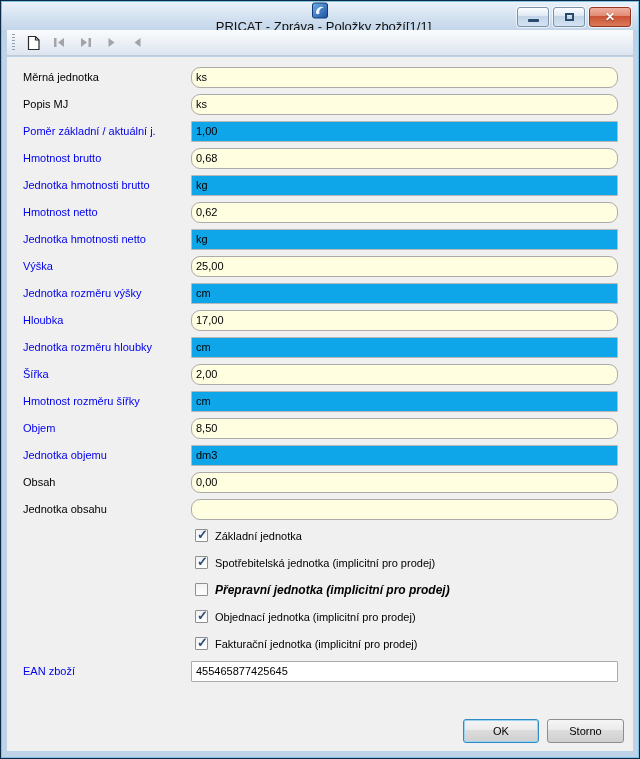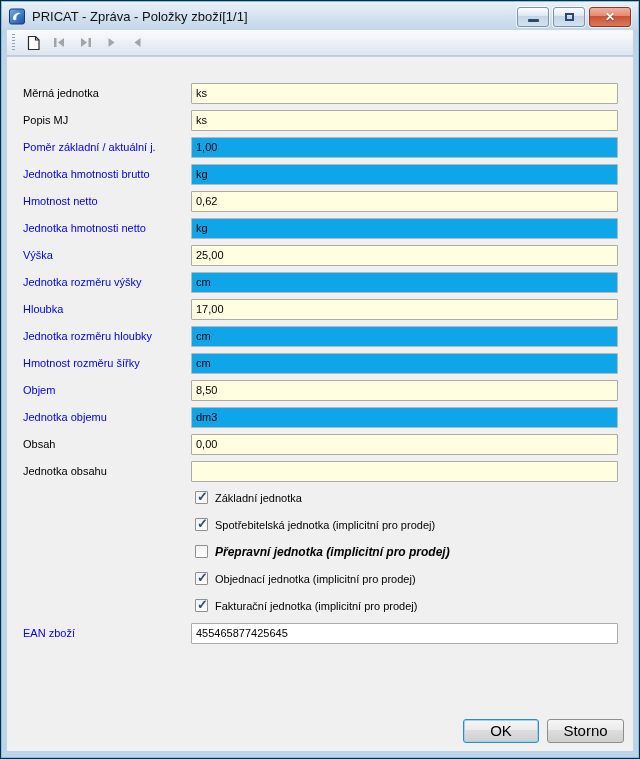--- a/index.html
+++ b/index.html
@@ -9,21 +9,21 @@
     background:#bfd3e8;
     border:1px solid #0c2b47;
     font-family:"Liberation Sans",sans-serif;
     overflow:hidden;
     box-shadow:inset 0 0 0 1px rgba(120,190,225,.85);
   }
   
   .titlebar{
     position:absolute;top:1px;left:1px;right:1px;height:28px;
     background:linear-gradient(#eaf2fa,#d3e1f0 55%,#c3d6ea);
-    display:flex;align-items:center;padding-left:7px;
+    display:flex;align-items:center;padding-left:7px;flex-direction:column;
   }
   .app-icon{width:17px;height:17px;margin-right:6px;flex:0 0 auto;}
   .title-text{font-size:13px;color:#111;white-space:nowrap;}
   .caption-buttons{position:absolute;top:5px;right:7px;display:flex;gap:4px;}
   .cap-btn{
     height:20px;border:1px solid #7d92a8;border-radius:3px;
     background:linear-gradient(#fdfeff,#dde8f3 45%,#c2d4e6 46%,#d3e3f2);
     box-shadow:0 0 0 1px rgba(255,255,255,.65);
     display:flex;align-items:center;justify-content:center;cursor:default;
   }
@@ -41,52 +41,52 @@
     background:linear-gradient(#fafbfd,#dde5f0);
     border-bottom:1px solid #c2cbd9;
     display:flex;align-items:center;padding-left:5px;
   }
   .grip{width:3px;height:18px;margin-right:7px;
     background:repeating-linear-gradient(to bottom,#94a1b5 0 1px,transparent 1px 3px);}
   .tool-btn{width:22px;height:22px;display:flex;align-items:center;justify-content:center;margin-right:4px;}
   
   .form-area{
     position:absolute;top:56px;left:6px;right:6px;bottom:7px;
-    background:#f0f0f0;padding-top:26px;overflow:hidden;
+    background:#f0f0f0;padding-top:10px;overflow:hidden;
   }
   .row,.cb-row{position:relative;height:21px;margin-bottom:6px;}
   .row-label{position:absolute;left:16px;top:4px;font-size:11px;white-space:nowrap;}
   .lbl-black{color:#000;}
   .lbl-blue{color:#0000ee;}
   .row-field{
     position:absolute;left:184px;top:0;width:427px;height:21px;
     border:1px solid #ababab;border-radius:1px;
     font-size:11px;line-height:19px;padding-left:4px;color:#000;
     background:#fff;
   }
-  .row-field.editable{background:#fffee1;}
+  .row-field.editable{background:#fffee1;border-radius:9px;}
   .row-field.readonly{background:#0ea5e9;border-color:#b8b8b8;}
   .row-field.white{background:#ffffff;}
   .cb{
     position:absolute;left:188px;top:3px;width:13px;height:13px;
     border:1px solid #8e8f8f;border-radius:1px;
     background:linear-gradient(#f2f2f2,#ffffff);
   }
   .cb.checked::after{
     content:"\2713";position:absolute;left:1px;top:-3px;
     font-size:13px;font-weight:bold;color:#2f4f78;
   }
   .cb-label{position:absolute;left:208px;top:4px;font-size:11px;color:#000;white-space:nowrap;}
   .cb-row.bold .cb-label{font-weight:bold;font-size:12px;top:3px;font-style:italic;}
   
   .btn{
     position:absolute;bottom:8px;height:24px;
     border:1px solid #8e8e8e;border-radius:3px;
     background:linear-gradient(#f5f5f5,#ebebeb 45%,#dddddd 46%,#cfcfcf);
-    font-size:15px;color:#000;text-align:center;line-height:22px;cursor:default;
+    font-size:11px;color:#000;text-align:center;line-height:22px;cursor:default;
     font-family:"Liberation Sans",sans-serif;
   }
   .btn-ok{right:94px;width:76px;border-color:#2e8bc5;box-shadow:inset 0 0 0 1px #9cd4f0;}
   .btn-cancel{right:9px;width:77px;}
   svg{display:block;}
 </style>
 </head>
 <body>
 
 <div class="window">
@@ -158,20 +158,24 @@
   </div>
         <div class="row">
     <span class="row-label lbl-black">Popis MJ</span>
     <div class="row-field editable">ks</div>
   </div>
         <div class="row">
     <span class="row-label lbl-blue">Poměr základní / aktuální j.</span>
     <div class="row-field readonly">1,00</div>
   </div>
         <div class="row">
+    <span class="row-label lbl-blue">Hmotnost brutto</span>
+    <div class="row-field editable">0,68</div>
+  </div>
+        <div class="row">
     <span class="row-label lbl-blue">Jednotka hmotnosti brutto</span>
     <div class="row-field readonly">kg</div>
   </div>
         <div class="row">
     <span class="row-label lbl-blue">Hmotnost netto</span>
     <div class="row-field editable">0,62</div>
   </div>
         <div class="row">
     <span class="row-label lbl-blue">Jednotka hmotnosti netto</span>
     <div class="row-field readonly">kg</div>
@@ -184,20 +188,24 @@
     <span class="row-label lbl-blue">Jednotka rozměru výšky</span>
     <div class="row-field readonly">cm</div>
   </div>
         <div class="row">
     <span class="row-label lbl-blue">Hloubka</span>
     <div class="row-field editable">17,00</div>
   </div>
         <div class="row">
     <span class="row-label lbl-blue">Jednotka rozměru hloubky</span>
     <div class="row-field readonly">cm</div>
+  </div>
+        <div class="row">
+    <span class="row-label lbl-blue">Šířka</span>
+    <div class="row-field editable">2,00</div>
   </div>
         <div class="row">
     <span class="row-label lbl-blue">Hmotnost rozměru šířky</span>
     <div class="row-field readonly">cm</div>
   </div>
         <div class="row">
     <span class="row-label lbl-blue">Objem</span>
     <div class="row-field editable">8,50</div>
   </div>
         <div class="row">

